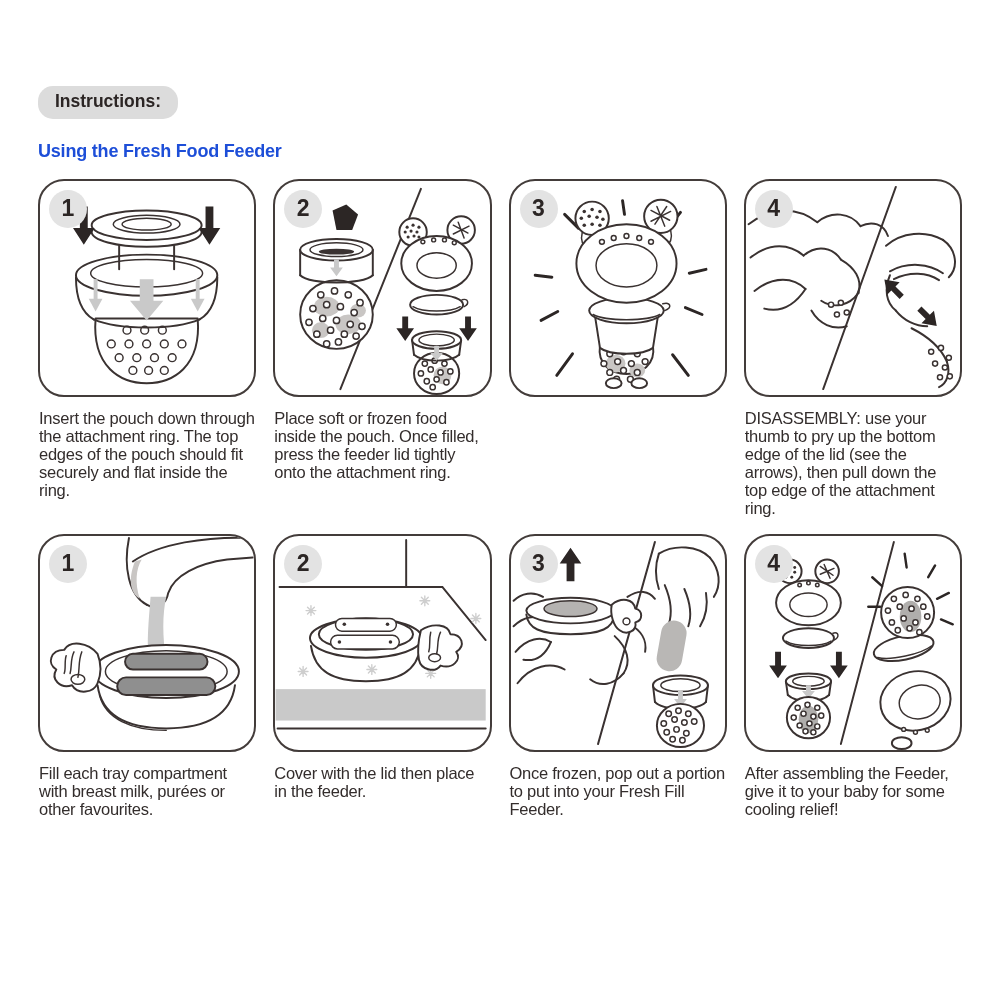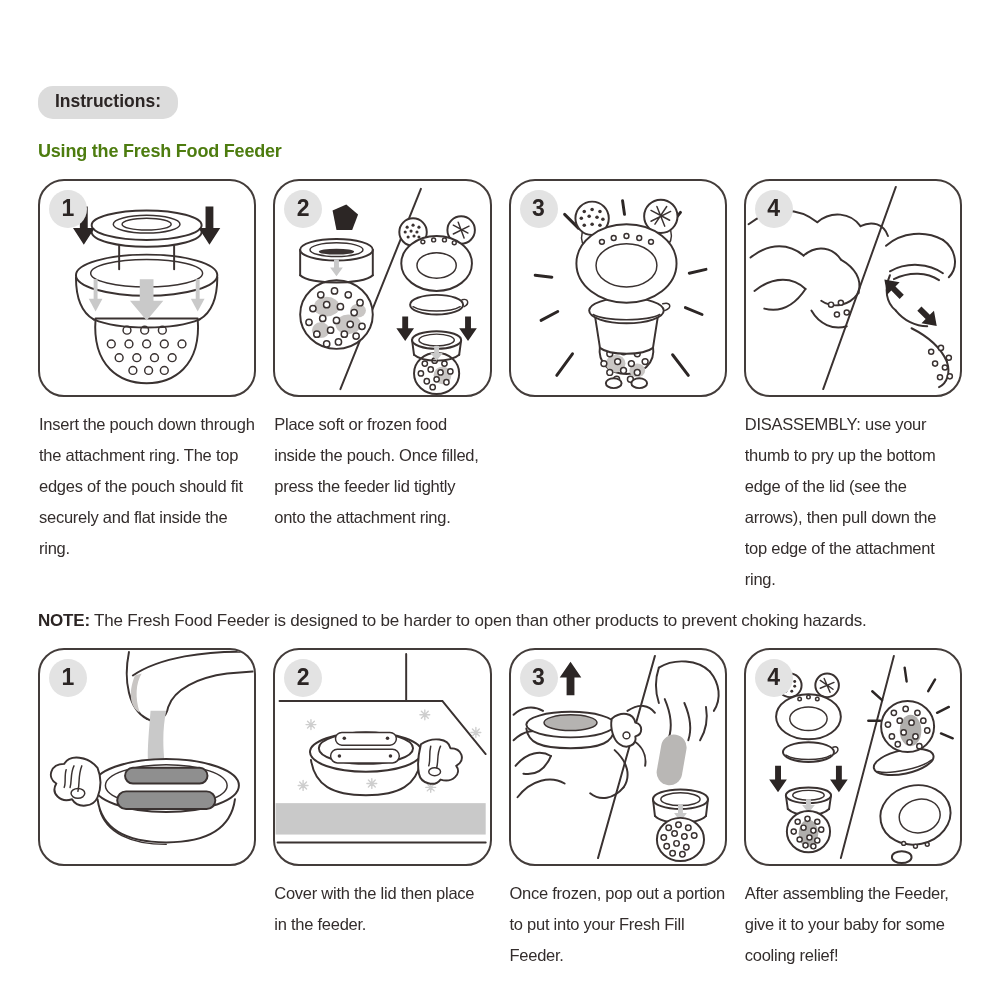--- a/index.html
+++ b/index.html
@@ -8,38 +8,38 @@
     font-family:"Liberation Sans", sans-serif;color:#2e2928;
     overflow:hidden;
   }
   .page{box-sizing:border-box;width:1000px;height:768px;padding:86px 38px 0 38px;}
   .badge{
     display:inline-block;background:#dcdcdc;color:#2b2524;
     font-size:17.5px;font-weight:bold;line-height:1;
     padding:7px 17px 8px 17px;border-radius:15px;
   }
   h2.section-title{
-    font-size:18px;font-weight:bold;color:#4d7c0f;margin:22px 0 0 0;letter-spacing:-0.2px;
+    font-size:18px;font-weight:bold;color:#1d4ed8;margin:22px 0 0 0;letter-spacing:-0.2px;
   }
   .steps-grid{
     display:grid;grid-template-columns:repeat(4,1fr);column-gap:17px;margin-top:17px;
   }
   figure.step{margin:0;}
   .box{
     position:relative;height:218px;border:2px solid #433c3a;border-radius:26px;
     box-sizing:border-box;overflow:hidden;background:#fff;
   }
   .num{
     position:absolute;left:9px;top:9px;width:38px;height:38px;border-radius:50%;
     background:#e3e3e3;color:#2b2524;font-size:23px;font-weight:bold;
     display:flex;align-items:center;justify-content:center;z-index:2;
   }
   .box svg{position:absolute;left:0;top:0;width:100%;height:100%;}
   figcaption{
-    margin:12px 1px 0 1px;font-size:16.5px;line-height:31px;color:#332d2c;letter-spacing:-0.25px;
+    margin:12px 1px 0 1px;font-size:16.5px;line-height:18px;color:#332d2c;letter-spacing:-0.25px;
   }
   .note{margin:16px 0 0 0;font-size:17px;color:#332d2c;letter-spacing:-0.2px;}
   .note b{color:#2b2423;}
   
   .ln{fill:none;stroke:#3a3231;stroke-width:2;stroke-linecap:round;stroke-linejoin:round}
   .lnt{fill:none;stroke:#3a3231;stroke-width:1.5;stroke-linecap:round;stroke-linejoin:round}
   .wf{fill:#fff;stroke:#3a3231;stroke-width:2;stroke-linejoin:round}
   .wft{fill:#fff;stroke:#3a3231;stroke-width:1.5}
   .blk{fill:#2c2625;stroke:none}
   .gry{fill:#c9c9c9;stroke:none}
@@ -301,24 +301,20 @@
             <circle class="dot" r="2.6" cx="197" cy="200"></circle>
             <circle class="dot" r="2.6" cx="207" cy="199"></circle>
           <path class="blk" transform="translate(158,118) rotate(135)" d="M-3,0h6v12h6l-9,13-9,-13h6z"></path>
           <path class="blk" transform="translate(176,130) rotate(-45)" d="M-3,0h6v12h6l-9,13-9,-13h6z"></path>
         </svg>
       </div>
       <figcaption>DISASSEMBLY: use your thumb to pry up the bottom edge of the lid (see the arrows), then pull down the top edge of the attachment ring.</figcaption>
     </figure>
   </div>
 
-  <p class="note">
-    <b>NOTE:</b>
-    <span>The Fresh Food Feeder is designed to be harder to open than other products to prevent choking hazards.</span>
-  </p>
 
 
   <div class="steps-grid">
 
     <figure class="step">
       <div class="box">
         <span class="num">1</span>
         <svg viewBox="0 0 217 218">
           <g class="ln">
             <path d="M90,2 C84,32 90,60 108,70"></path>
@@ -334,20 +330,21 @@
           <rect class="dkg" x="78" y="144" width="100" height="18" rx="9"></rect>
           <path class="ln" d="M58,152 C62,182 86,196 128,196 C170,196 194,182 198,152"></path>
           <path class="lnt" d="M60,162 C66,186 92,198 128,198"></path>
           <g>
             <path class="wf" d="M58,120 C48,108 30,106 24,116 C10,116 6,130 16,136 C10,146 20,156 32,152 C38,162 54,160 58,150 C62,140 62,130 58,120 Z"></path>
             <ellipse class="wft" cx="38" cy="146" rx="7" ry="5"></ellipse>
             <path class="lnt" d="M34,118 C30,126 32,134 30,140 M42,118 C38,128 40,136 38,144 M26,122 C24,128 26,136 24,140"></path>
           </g>
         </svg>
       </div>
+      <figcaption>Fill each tray compartment with breast milk, purées or other favourites.</figcaption>
     </figure>
 
     <figure class="step">
       <div class="box">
         <span class="num">2</span>
         <svg viewBox="0 0 217 218">
           <path class="ln" d="M4,52 L170,52 M133,4 L133,52 M170,52 L214,106"></path>
           <rect class="gry" x="0" y="156" width="214" height="32" fill="#e3e3e3"></rect>
           <path class="ln" d="M2,196 L214,196"></path>
           <g class="sfl">

